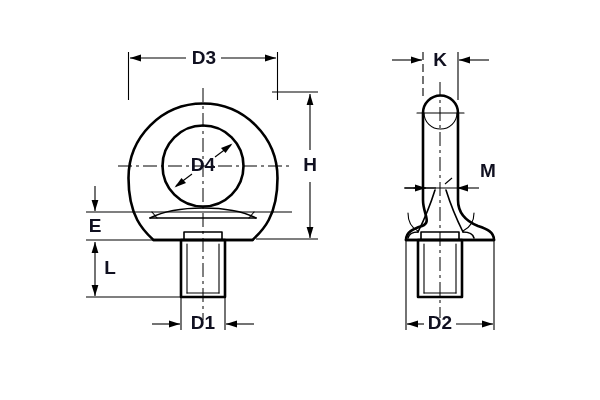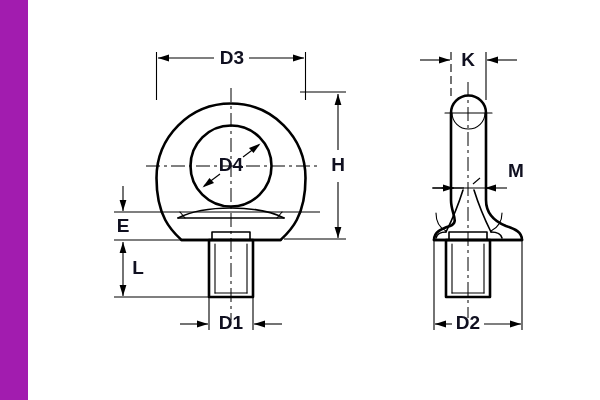--- a/index.html
+++ b/index.html
@@ -9,21 +9,20 @@
   }
   body {
     font-family: "Liberation Sans", sans-serif;
   }
   #drawing-root {
     position: relative;
     width: 504px;
     height: 400px;
     background: #a21caf;
     overflow: hidden;
-    padding-left: 28px;
   }
   svg#technical-drawing {
     display: block;
     width: 600px;
     height: 400px;
   }
   .part-outline {
     fill: none;
     stroke: #000000;
     stroke-width: 2.6;

